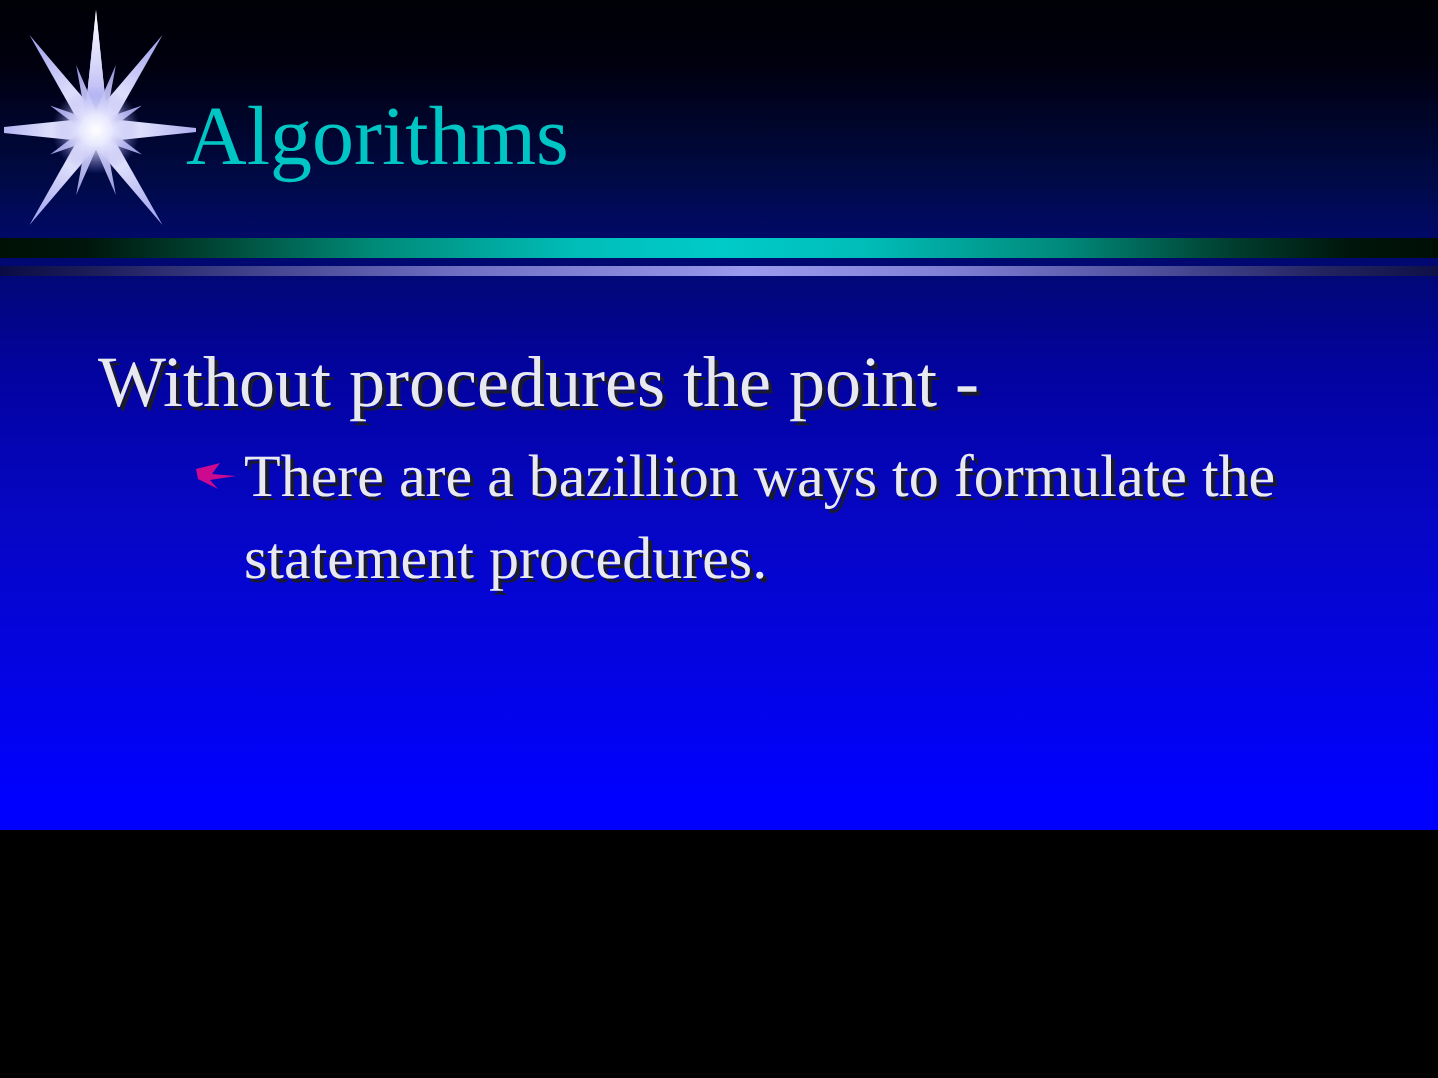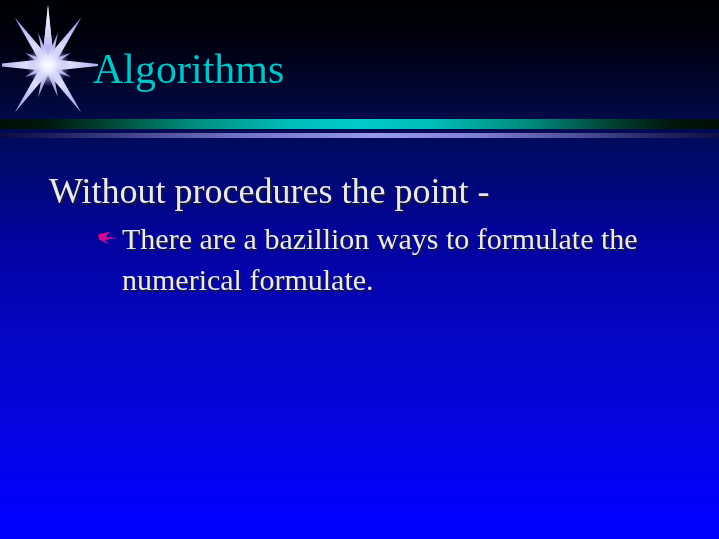--- a/index.html
+++ b/index.html
@@ -4,21 +4,21 @@
 <style>
   html, body {
     margin: 0;
     padding: 0;
     background: #000000;
   }
 
   #slide {
     position: relative;
     width: 719px;
-    height: 539px;
+    height: 415px;
     overflow: hidden;
     font-family: "Liberation Serif", "DejaVu Serif", serif;
     
     background: linear-gradient(to bottom,
         #000006 0%,
         #00000f 8%,
         #000a47 22%,
         #000a5c 26%,
         #0303a0 45%,
         #0606c4 62%,
@@ -195,19 +195,19 @@
 
     <div class="bullets">
 
 
       <div class="bullet-item">
         <span class="bullet-marker">
           <svg viewBox="0 0 20 14" width="20" height="14">
             <polygon points="0,3.5 12,0.5 8,6 20,7 7,9 11,13.5 1,8.5" fill="#cc0a8f"></polygon>
           </svg>
         </span>
-        <span class="bullet-text">There are a bazillion ways to formulate the numerical formulate.</span>
+        <span class="bullet-text">There are a bazillion ways to formulate the statement procedures.</span>
       </div>
 
     </div>
   </div>
 
 </div>
 
 </body></html>

